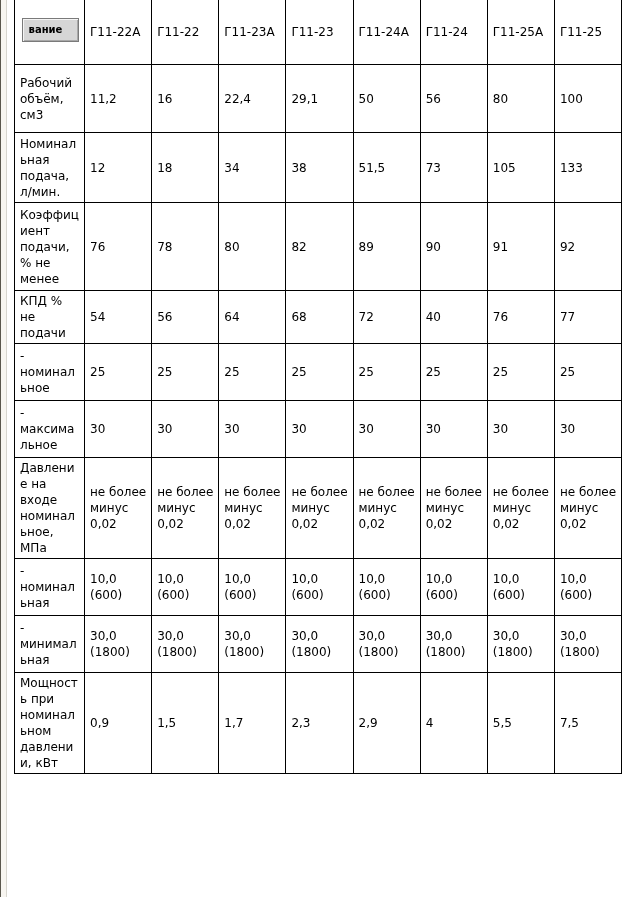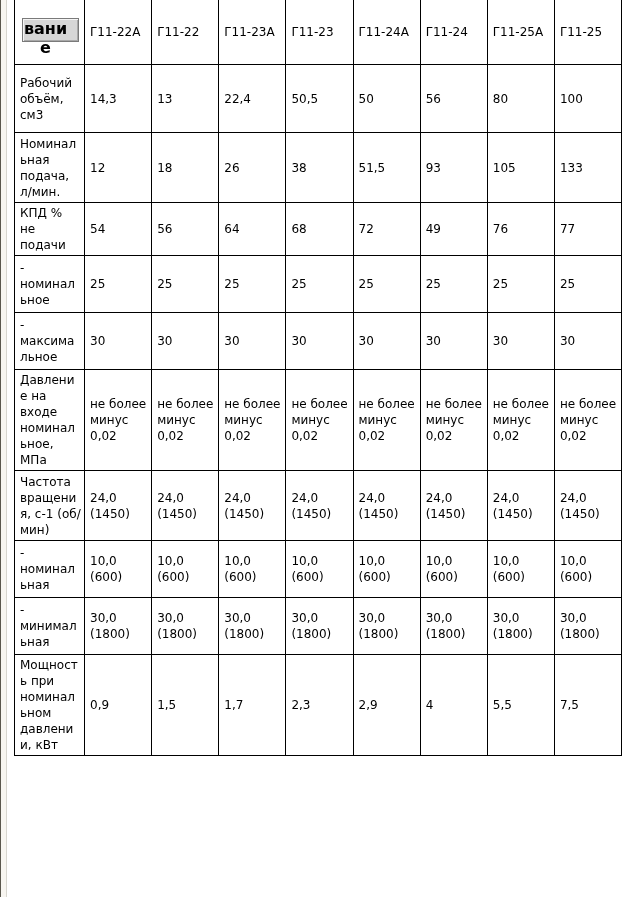--- a/index.html
+++ b/index.html
@@ -36,21 +36,21 @@
   th.name-th{padding:0;vertical-align:bottom;}
   .hdr-btn{
     display:block;
     width:calc(100% - 4px);
     height:24px;
     margin:0 2px 4px 2px;
     background:#d6d6d6;
     border:1px solid #7a7a7a;
     box-shadow:inset 1px 1px 0 #f5f5f5, inset -1px -1px 0 #a8a8a8;
     font-family:"DejaVu Sans",sans-serif;
-    font-size:16px;font-weight:bold;color:#000;
+    font-size:10px;font-weight:bold;color:#000;
     text-align:center;
     padding:0 10px 2px 0;
     cursor:pointer;
   }
 </style>
 </head>
 <body>
 
 <div class="left-edge"></div>
 
@@ -78,48 +78,59 @@
       <th>Г11-23</th>
       <th>Г11-24А</th>
       <th>Г11-24</th>
       <th>Г11-25А</th>
       <th>Г11-25</th>
     </tr>
   </thead>
   <tbody>
     <tr style="height:68px">
       <td>Рабочий объём, см3</td>
-      <td>14,3</td>
-      <td>13</td>
+      <td>11,2</td>
+      <td>16</td>
       <td>22,4</td>
-      <td>50,5</td>
+      <td>29,1</td>
       <td>50</td>
       <td>56</td>
       <td>80</td>
       <td>100</td>
     </tr>
     <tr style="height:70px">
       <td>Номинальная подача, л/мин.</td>
       <td>12</td>
       <td>18</td>
-      <td>26</td>
+      <td>34</td>
       <td>38</td>
       <td>51,5</td>
-      <td>93</td>
+      <td>73</td>
       <td>105</td>
       <td>133</td>
+    </tr>
+    <tr style="height:88px">
+      <td>Коэффициент подачи, % не менее</td>
+      <td>76</td>
+      <td>78</td>
+      <td>80</td>
+      <td>82</td>
+      <td>89</td>
+      <td>90</td>
+      <td>91</td>
+      <td>92</td>
     </tr>
     <tr style="height:44px">
       <td>КПД % не подачи</td>
       <td>54</td>
       <td>56</td>
       <td>64</td>
       <td>68</td>
       <td>72</td>
-      <td>49</td>
+      <td>40</td>
       <td>76</td>
       <td>77</td>
     </tr>
     <tr style="height:57px">
       <td>-
 номинальное</td>
       <td>25</td>
       <td>25</td>
       <td>25</td>
       <td>25</td>
@@ -159,39 +170,20 @@
 0,02</td>
       <td>не более
 минус
 0,02</td>
       <td>не более
 минус
 0,02</td>
       <td>не более
 минус
 0,02</td>
-    </tr>
-    <tr style="height:70px">
-      <td>Частота вращения, с-1 (об/мин)</td>
-      <td>24,0
-(1450)</td>
-      <td>24,0
-(1450)</td>
-      <td>24,0
-(1450)</td>
-      <td>24,0
-(1450)</td>
-      <td>24,0
-(1450)</td>
-      <td>24,0
-(1450)</td>
-      <td>24,0
-(1450)</td>
-      <td>24,0
-(1450)</td>
     </tr>
     <tr style="height:57px">
       <td>-
 номинальная</td>
       <td>10,0
 (600)</td>
       <td>10,0
 (600)</td>
       <td>10,0
 (600)</td>

